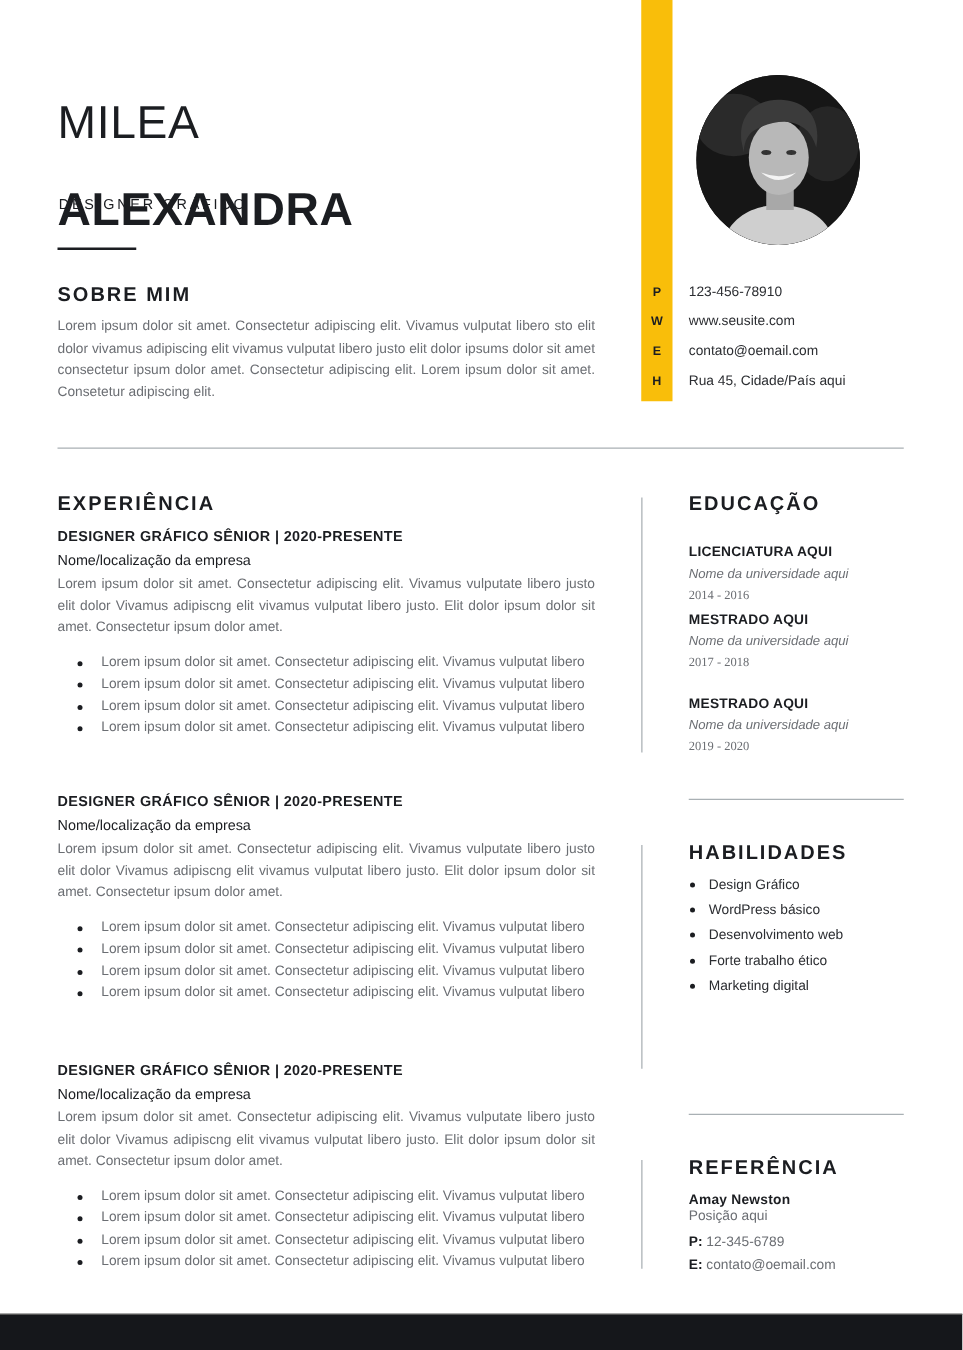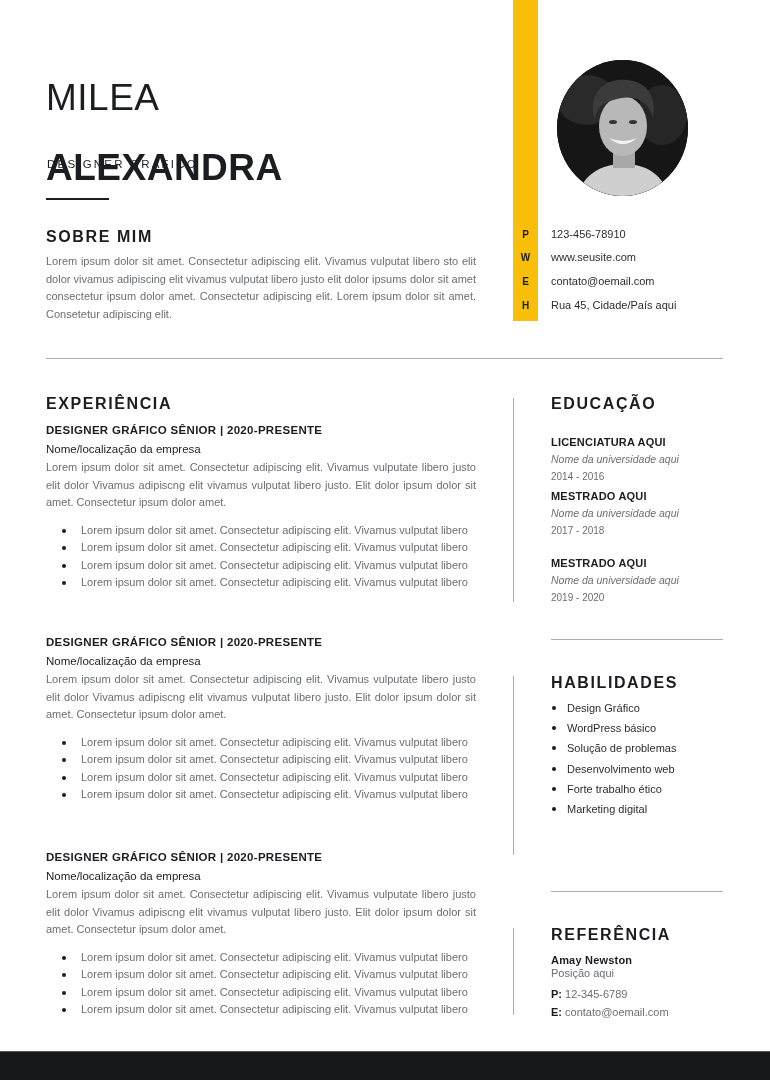--- a/index.html
+++ b/index.html
@@ -40,21 +40,21 @@
   .job-company { font-size: 11.5px; color: #1b1d21; line-height: 18px; margin-top: 2px; }
   .job-desc { margin-top: 1px; }
   .job-bullets { list-style: none; margin-top: 10px; }
   .job-bullets li { position: relative; padding-left: 35px; font-size: 11px; line-height: 17.5px; color: #6b6e73; white-space: nowrap; }
   .job-bullets li::before { content: ""; position: absolute; left: 16px; top: 7px; width: 4px; height: 4px; border-radius: 50%; background: #1b1d21; }
 
   
   .side { left: 551px; width: 175px; }
   .edu-degree { font-size: 11px; font-weight: 700; letter-spacing: 0.2px; color: #1b1d21; line-height: 16px; }
   .edu-school { font-size: 10.5px; font-style: italic; color: #6b6e73; line-height: 18px; }
-  .edu-years { font-size: 10px; color: #6b6e73; line-height: 18px; }
+  .edu-years { font-size: 10px; color: #6b6e73; line-height: 18px; font-family: Liberation Serif, serif; }
 
   .skills { list-style: none; }
   .skills li { position: relative; padding-left: 16px; font-size: 11px; line-height: 20.2px; color: #2b2d31; }
   .skills li::before { content: ""; position: absolute; left: 1px; top: 8px; width: 4px; height: 4px; border-radius: 50%; background: #1b1d21; }
 
   .ref-name { font-size: 11px; font-weight: 700; color: #1b1d21; line-height: 13px; letter-spacing: 0.2px; }
   .ref-pos { font-size: 11px; color: #6b6e73; line-height: 13px; }
   .ref-line { font-size: 11px; color: #6b6e73; line-height: 16px; }
   .ref-line b { color: #1b1d21; }
 
@@ -156,21 +156,20 @@
   <div class="edu-school">Nome da universidade aqui</div>
   <div class="edu-years">2019 - 2020</div>
 </div>
 
 <div class="abs side-rule" style="top:639px"></div>
 
 <div class="abs section-title side" style="top:674px">HABILIDADES</div>
 <ul class="abs side skills" style="top:698px">
   <li>Design Gráfico</li>
   <li>WordPress básico</li>
-  <li>Solução de problemas</li>
   <li>Desenvolvimento web</li>
   <li>Forte trabalho ético</li>
   <li>Marketing digital</li>
 </ul>
 
 <div class="abs side-rule" style="top:891px"></div>
 
 <div class="abs section-title side" style="top:926px">REFERÊNCIA</div>
 <div class="abs side" style="top:954px">
   <div class="ref-name">Amay Newston</div>

